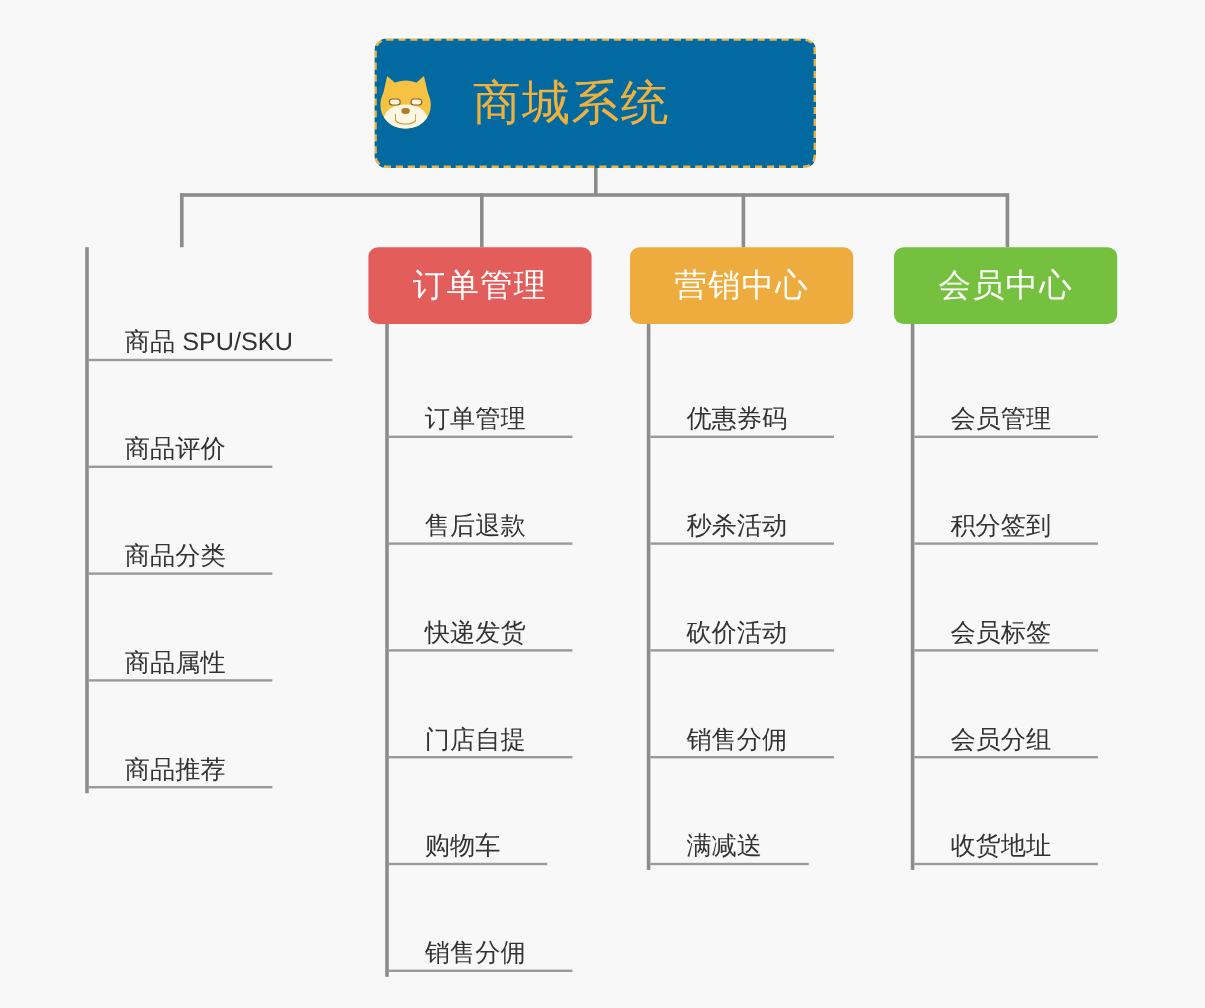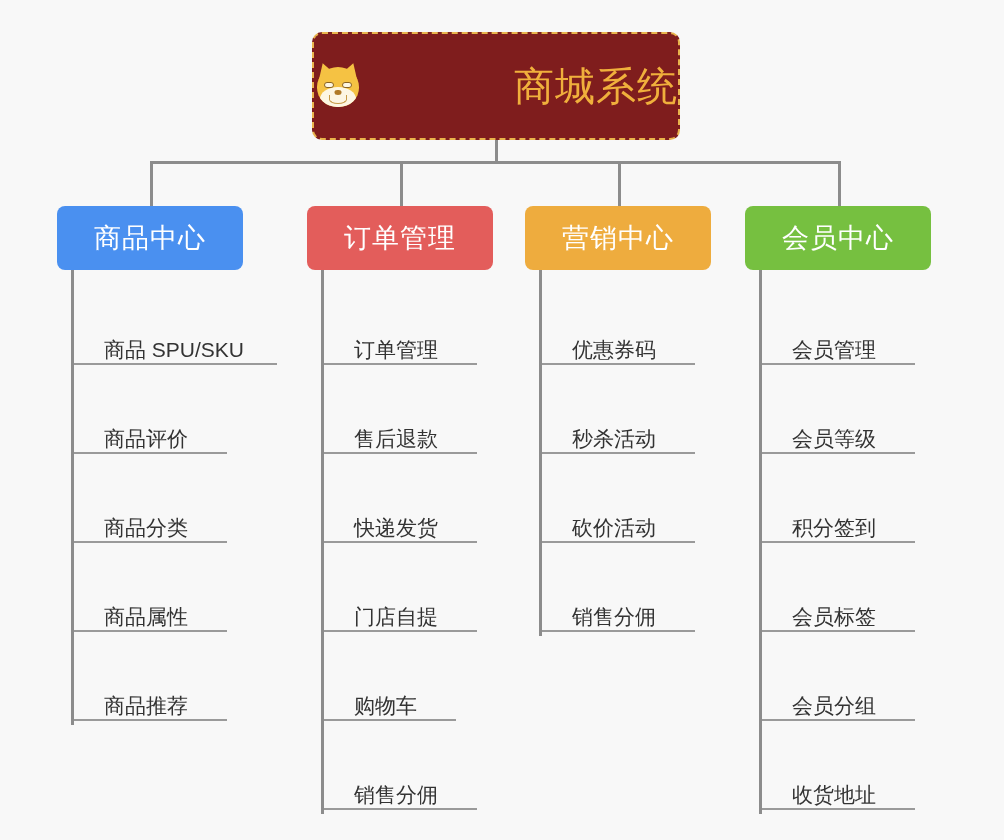--- a/index.html
+++ b/index.html
@@ -21,26 +21,26 @@
   }
 
   
   .root-node {
     position: absolute;
     left: 312px;
     top: 32px;
     width: 368px;
     height: 108px;
     box-sizing: border-box;
-    background: #7f1d1d;
+    background: #0369a1;
     border: 2px dashed #e9b44c;
     border-radius: 10px;
     display: flex;
     align-items: center;
-    justify-content: space-between;
+    justify-content: flex-start;
     gap: 32px;
   }
   .root-title {
     font-size: 40px;
     color: #f0b03c;
     letter-spacing: 1px;
     line-height: 1;
     white-space: nowrap;
   }
 
@@ -199,23 +199,20 @@
   <div class="conn conn-bus"></div>
   <div id="drops">
       <div class="conn conn-drop" style="left: 150px;"></div>
       <div class="conn conn-drop" style="left: 400px;"></div>
       <div class="conn conn-drop" style="left: 618px;"></div>
       <div class="conn conn-drop" style="left: 838px;"></div>
     </div>
 
   <div id="columns">
       <div class="column" style="left: 57px;">
-        <div class="cat-box" style="background: rgb(74, 144, 240);">
-          <span>商品中心</span>
-        </div>
         <div class="leaf-list">
           <div class="leaf-item">
             <span class="leaf-label">商品 SPU/SKU</span>
             <span class="leaf-rule" style="width: 203px;"></span>
           </div>
           <div class="leaf-item">
             <span class="leaf-label">商品评价</span>
             <span class="leaf-rule" style="width: 153px;"></span>
           </div>
           <div class="leaf-item">
@@ -277,36 +274,36 @@
             <span class="leaf-rule" style="width: 153px;"></span>
           </div>
           <div class="leaf-item">
             <span class="leaf-label">砍价活动</span>
             <span class="leaf-rule" style="width: 153px;"></span>
           </div>
           <div class="leaf-item">
             <span class="leaf-label">销售分佣</span>
             <span class="leaf-rule" style="width: 153px;"></span>
           </div>
+          <div class="leaf-item">
+            <span class="leaf-label">满减送</span>
+            <span class="leaf-rule" style="width: 132px;"></span>
+          </div>
         </div>
       </div>
       <div class="column" style="left: 745px;">
         <div class="cat-box" style="background: rgb(118, 192, 64);">
           <span>会员中心</span>
         </div>
         <div class="leaf-list">
           <div class="leaf-item">
             <span class="leaf-label">会员管理</span>
             <span class="leaf-rule" style="width: 153px;"></span>
           </div>
           <div class="leaf-item">
-            <span class="leaf-label">会员等级</span>
-            <span class="leaf-rule" style="width: 153px;"></span>
-          </div>
-          <div class="leaf-item">
             <span class="leaf-label">积分签到</span>
             <span class="leaf-rule" style="width: 153px;"></span>
           </div>
           <div class="leaf-item">
             <span class="leaf-label">会员标签</span>
             <span class="leaf-rule" style="width: 153px;"></span>
           </div>
           <div class="leaf-item">
             <span class="leaf-label">会员分组</span>
             <span class="leaf-rule" style="width: 153px;"></span>

